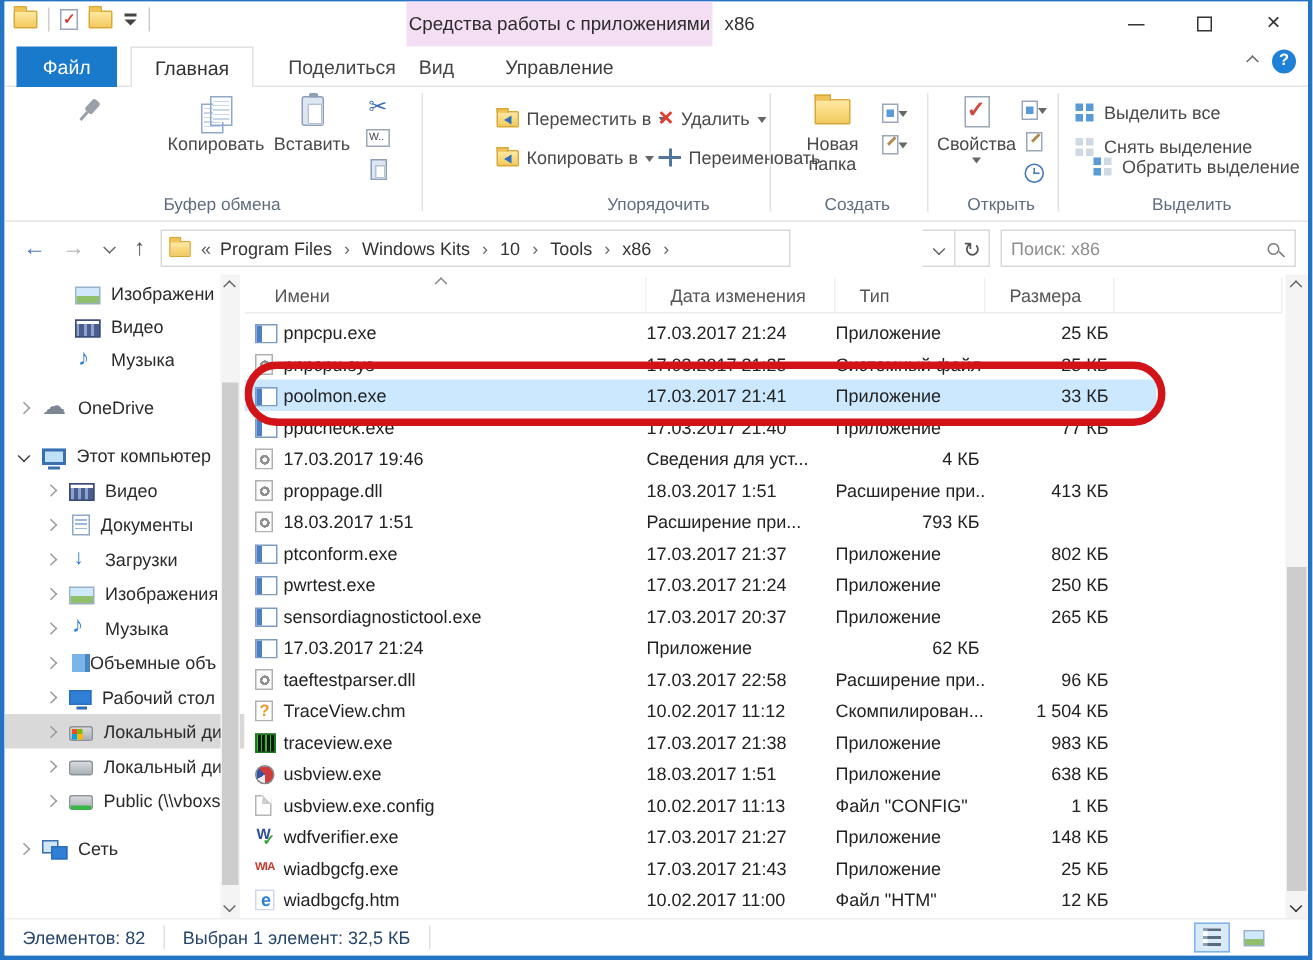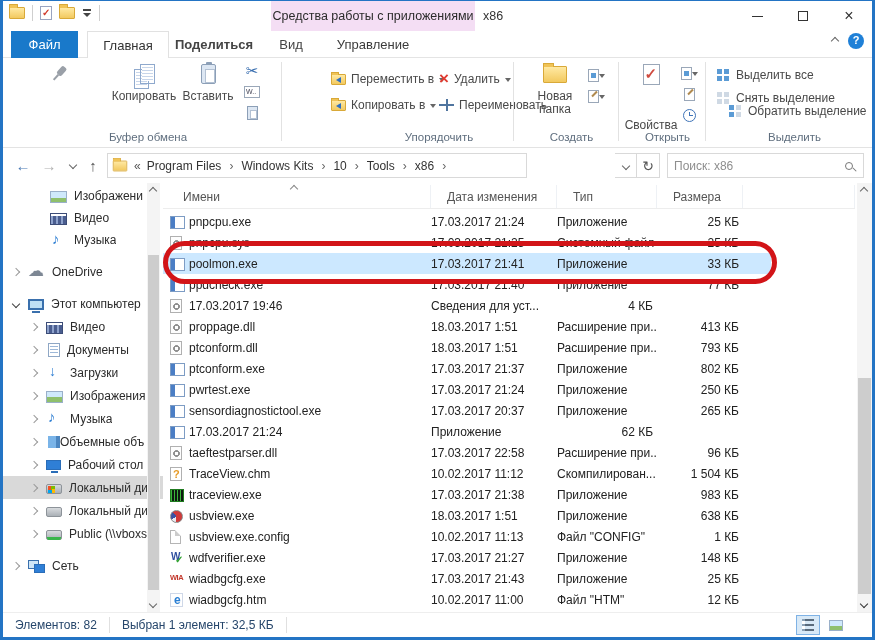--- a/index.html
+++ b/index.html
@@ -24,21 +24,21 @@
   .caps{position:absolute;right:0;top:0;display:flex;height:30px;}
   .cap{width:46px;height:30px;display:flex;align-items:center;justify-content:center;color:#333;}
   .min-g{width:11px;border-top:1px solid #333;}
   .max-g{width:10px;height:10px;border:1px solid #333;}
   .close-g{font-size:16px;line-height:16px;}
   
   .tabrow{position:absolute;left:0;right:0;top:30px;height:27px;background:#fff;border-bottom:1px solid #e4e4e4;}
   .tab{position:absolute;top:0;height:27px;display:flex;align-items:center;justify-content:center;font-size:13px;color:#444;}
   .tab-file{left:8px;width:67px;background:#1979ca;color:#fff;}
   .tab-home{left:84px;width:82px;background:#fff;border:1px solid #e1e1e1;border-bottom:none;z-index:2;color:#333;}
-  .tab-share{left:169px;width:84px;font-weight:bold;}
+  .tab-share{left:183px;width:84px;}
   .tab-view{left:264px;width:48px;}
   .tab-manage{left:300px;width:140px;color:#3b3b3b;}
   .ribbon-toggles{position:absolute;right:8px;top:32px;display:flex;align-items:center;gap:10px;z-index:3;}
   .cv{display:inline-block;width:6px;height:6px;border-right:1.5px solid #666;border-bottom:1.5px solid #666;}
   .cv-up{transform:rotate(-135deg);}
   .cv-down{transform:rotate(45deg);}
   .help-icon{width:16px;height:16px;border-radius:50%;background:#1f80d7;position:relative;}
   .help-icon::before{content:"?";position:absolute;left:0;right:0;top:1px;text-align:center;color:#fff;font-size:11px;font-weight:bold;}
   
   .ribbon{position:absolute;left:0;right:0;top:57px;height:90px;background:#fff;border-bottom:1px solid #e3e3e3;}
@@ -323,21 +323,21 @@
         <div class="rsq">
             <span class="page-sm pencil"></span>
             <span class="dar"></span>
           </div>
       </div>
       <div class="glabel">Создать</div>
     </div>
     <div class="gsep" style="left:615px;"></div>
 
     <div class="rgroup g-open">
-      <div class="rbig" style="left:6px;width:54px;gap:29px;">
+      <div class="rbig" style="left:6px;width:54px;">
         <span class="icn">
             <span class="props-icon"></span>
           </span>
         <span>Свойства</span>
         <span class="dar"></span>
       </div>
       <div style="position:absolute;left:60px;top:6px;">
         <div class="rsq">
             <span class="page-sm blue"></span>
             <span class="dar"></span>
@@ -573,21 +573,20 @@
           <div class="frow">
             <span class="fcell icon"><span class="ficon dll"></span></span>
             <span class="fcell name">proppage.dll</span>
             <span class="fcell date">18.03.2017 1:51</span>
             <span class="fcell type">Расширение при...</span>
             <span class="fcell size">413 КБ</span>
           </div>
 
           <div class="frow">
             <span class="fcell icon"><span class="ficon dll"></span></span>
-            <span class="fcell name">ptconform.dll</span>
             <span class="fcell date">18.03.2017 1:51</span>
             <span class="fcell type">Расширение при...</span>
             <span class="fcell size">793 КБ</span>
           </div>
 
           <div class="frow">
             <span class="fcell icon"><span class="ficon exe"></span></span>
             <span class="fcell name">ptconform.exe</span>
             <span class="fcell date">17.03.2017 21:37</span>
             <span class="fcell type">Приложение</span>

